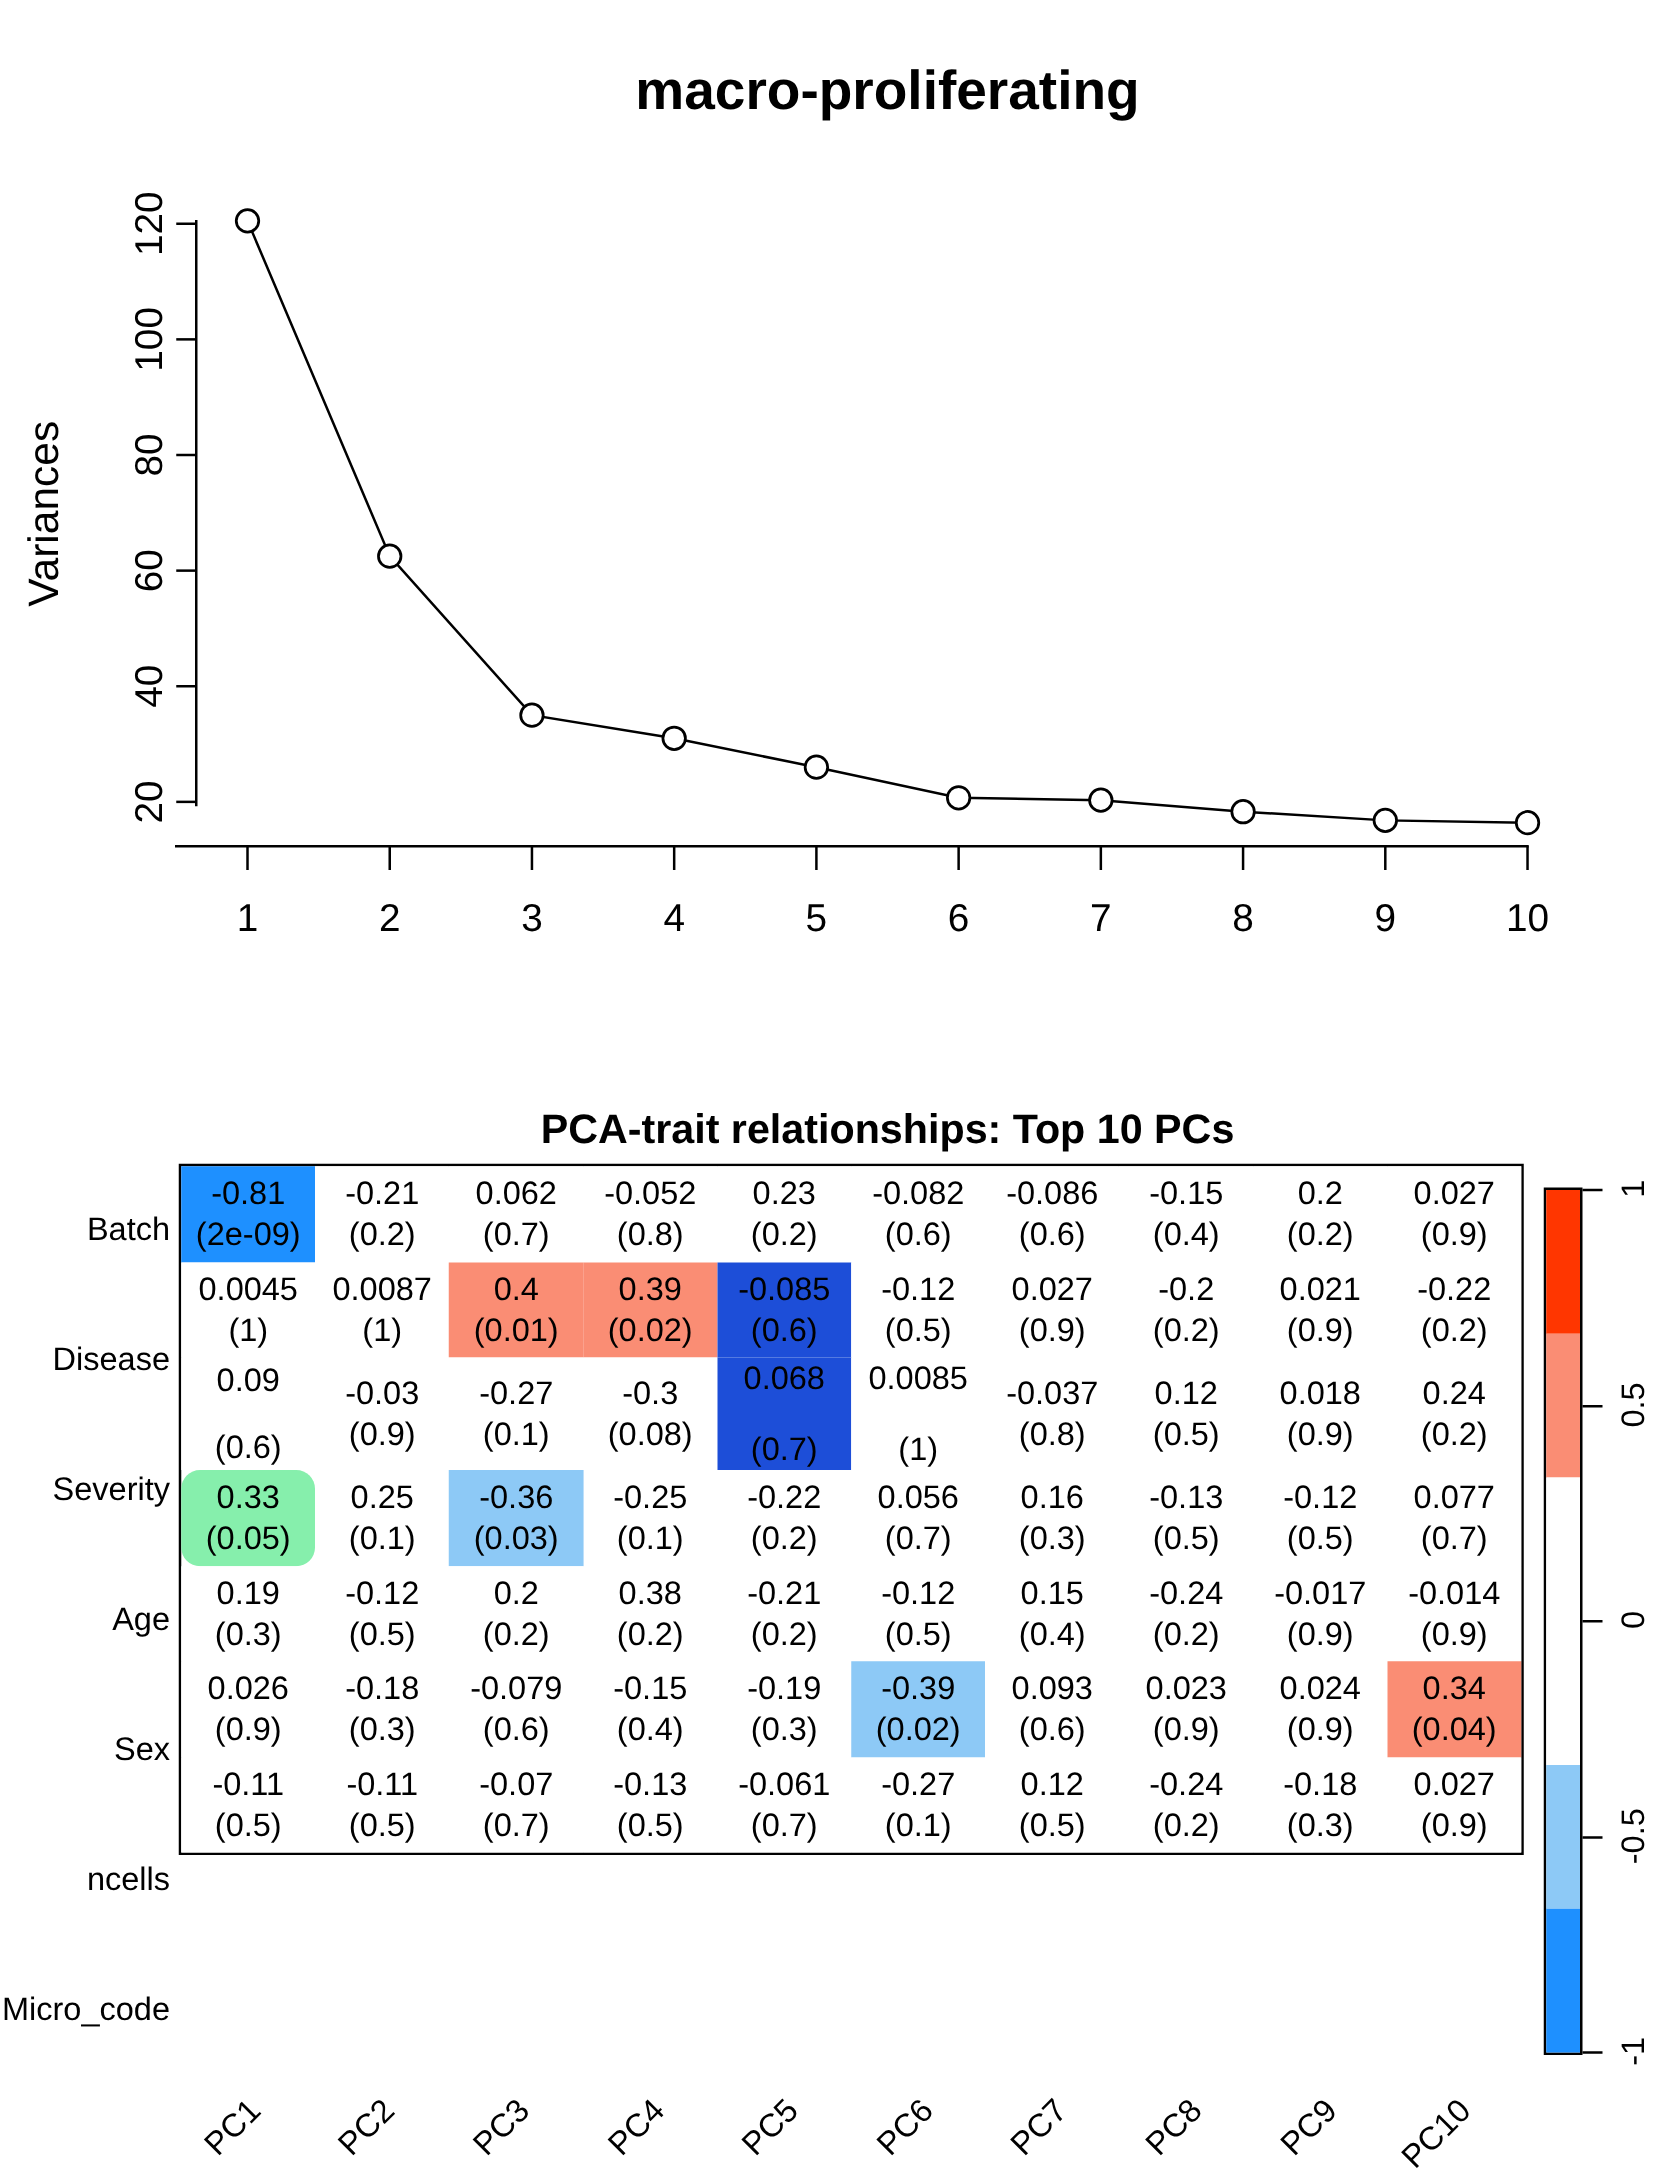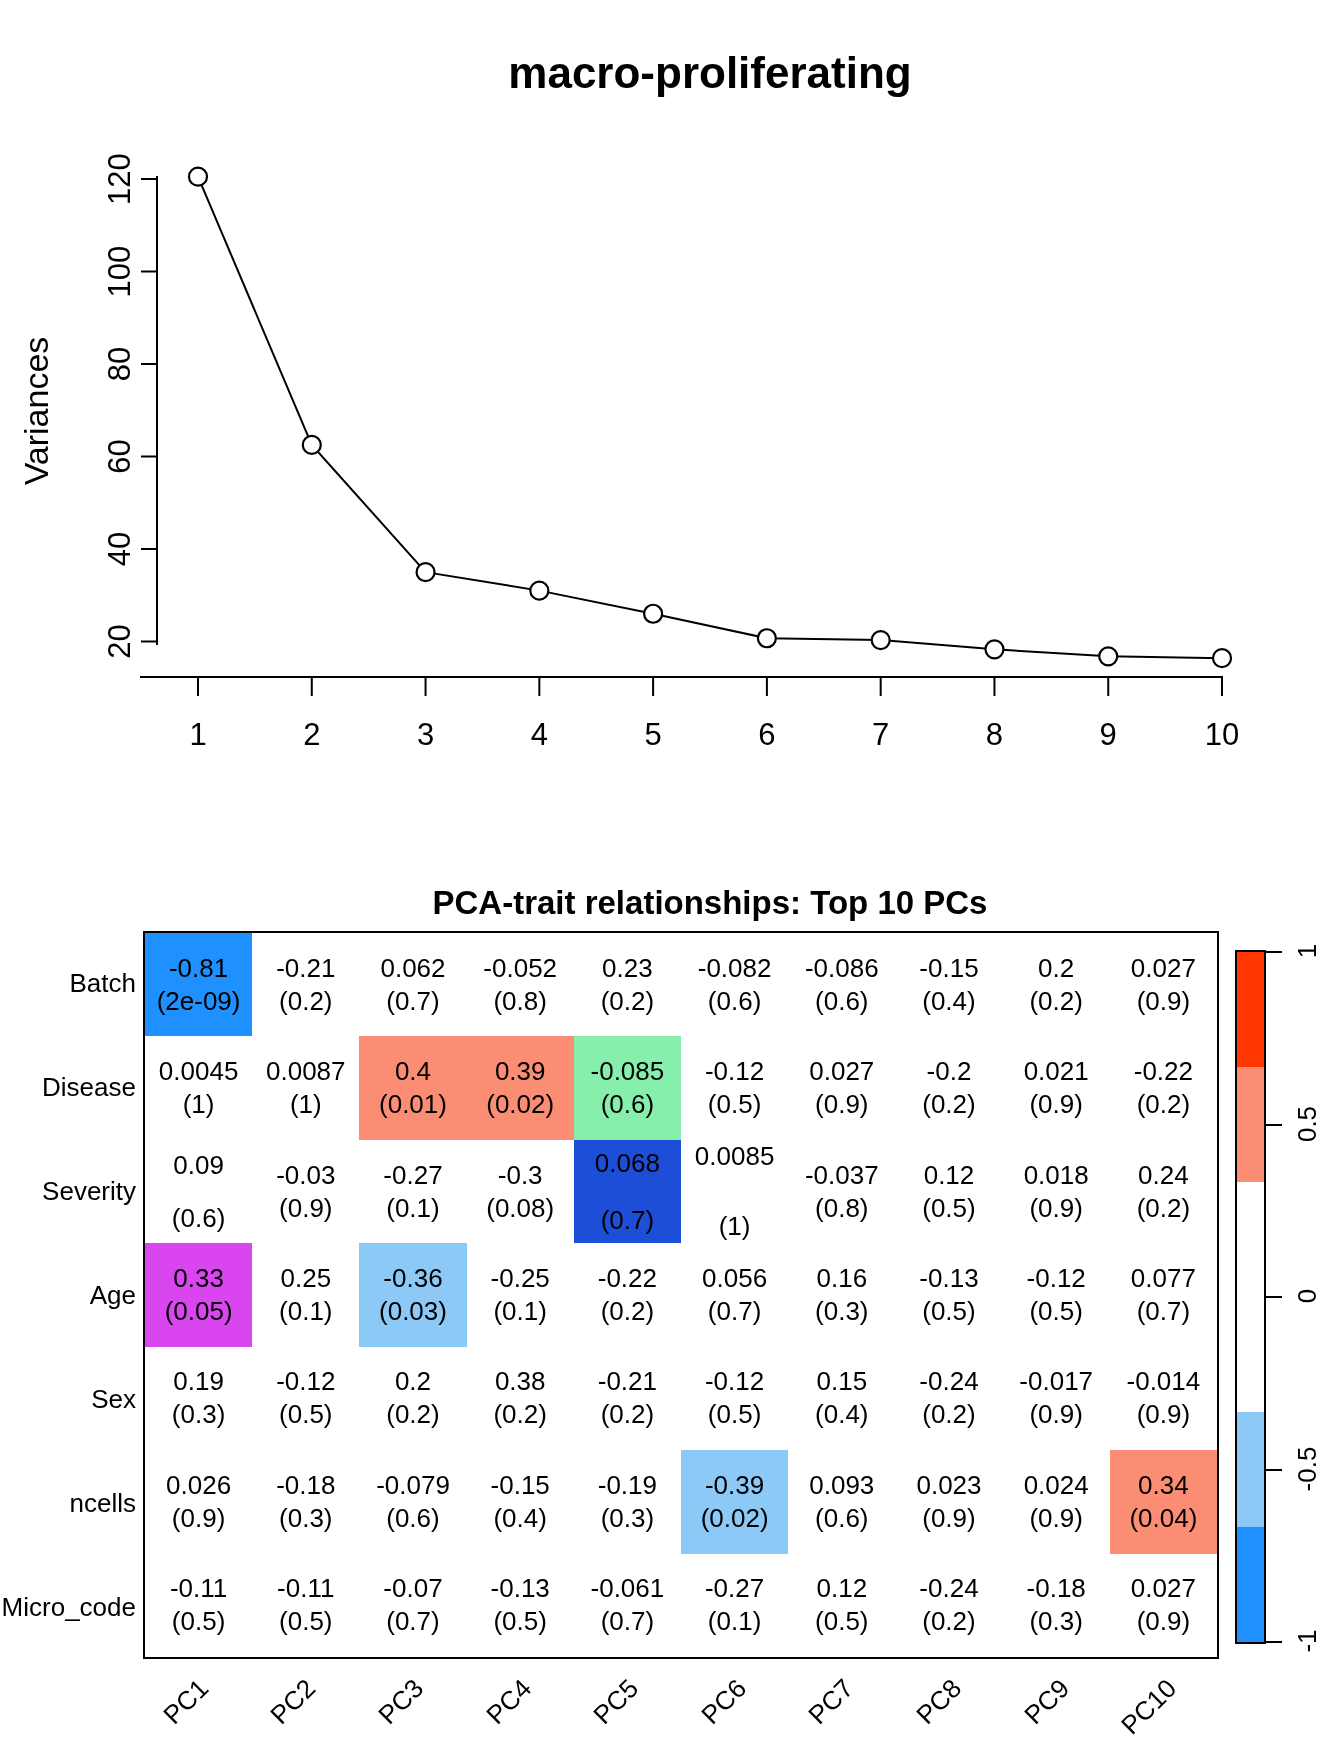--- a/index.html
+++ b/index.html
@@ -25,21 +25,21 @@
     transform:translate(-50%,-50%) rotate(-90deg);
   }
   .ylab{font-size:34px;}
   #scree-svg{position:absolute;left:0;top:0;}
   .hm-title{
     left:143px;top:884px;width:1134px;
     text-align:center;
     font-size:33px;font-weight:bold;
   }
   .hm-grid{
-    left:143px;top:931px;width:1076px;height:728px;
+    left:143px;top:931px;width:1076px;height:553px;
     border:2px solid #000;
     box-sizing:border-box;
     display:grid;
     grid-template-columns:repeat(10,1fr);
     grid-template-rows:repeat(7,1fr);
   }
   .hm-cell{
     display:flex;flex-direction:column;
     align-items:center;justify-content:center;
     font-size:26px;line-height:33px;
@@ -192,21 +192,21 @@
         <span>(1)</span>
       </div>
       <div class="hm-cell" style="background: rgb(250, 141, 116);">
         <span>0.4</span>
         <span>(0.01)</span>
       </div>
       <div class="hm-cell" style="background: rgb(250, 141, 116);">
         <span>0.39</span>
         <span>(0.02)</span>
       </div>
-      <div class="hm-cell" style="background: #86efac;">
+      <div class="hm-cell" style="background: #1d4ed8;">
         <span>-0.085</span>
         <span>(0.6)</span>
       </div>
       <div class="hm-cell" style="background: rgb(255, 255, 255);">
         <span>-0.12</span>
         <span>(0.5)</span>
       </div>
       <div class="hm-cell" style="background: rgb(255, 255, 255);">
         <span>0.027</span>
         <span>(0.9)</span>
@@ -256,21 +256,21 @@
         <span>(0.5)</span>
       </div>
       <div class="hm-cell" style="background: rgb(255, 255, 255);">
         <span>0.018</span>
         <span>(0.9)</span>
       </div>
       <div class="hm-cell" style="background: rgb(255, 255, 255);">
         <span>0.24</span>
         <span>(0.2)</span>
       </div>
-      <div class="hm-cell" style="background: #d946ef;">
+      <div class="hm-cell" style="background: #86efac; border-radius: 15px;">
         <span>0.33</span>
         <span>(0.05)</span>
       </div>
       <div class="hm-cell" style="background: rgb(255, 255, 255);">
         <span>0.25</span>
         <span>(0.1)</span>
       </div>
       <div class="hm-cell" style="background: rgb(141, 201, 246);">
         <span>-0.36</span>
         <span>(0.03)</span>

